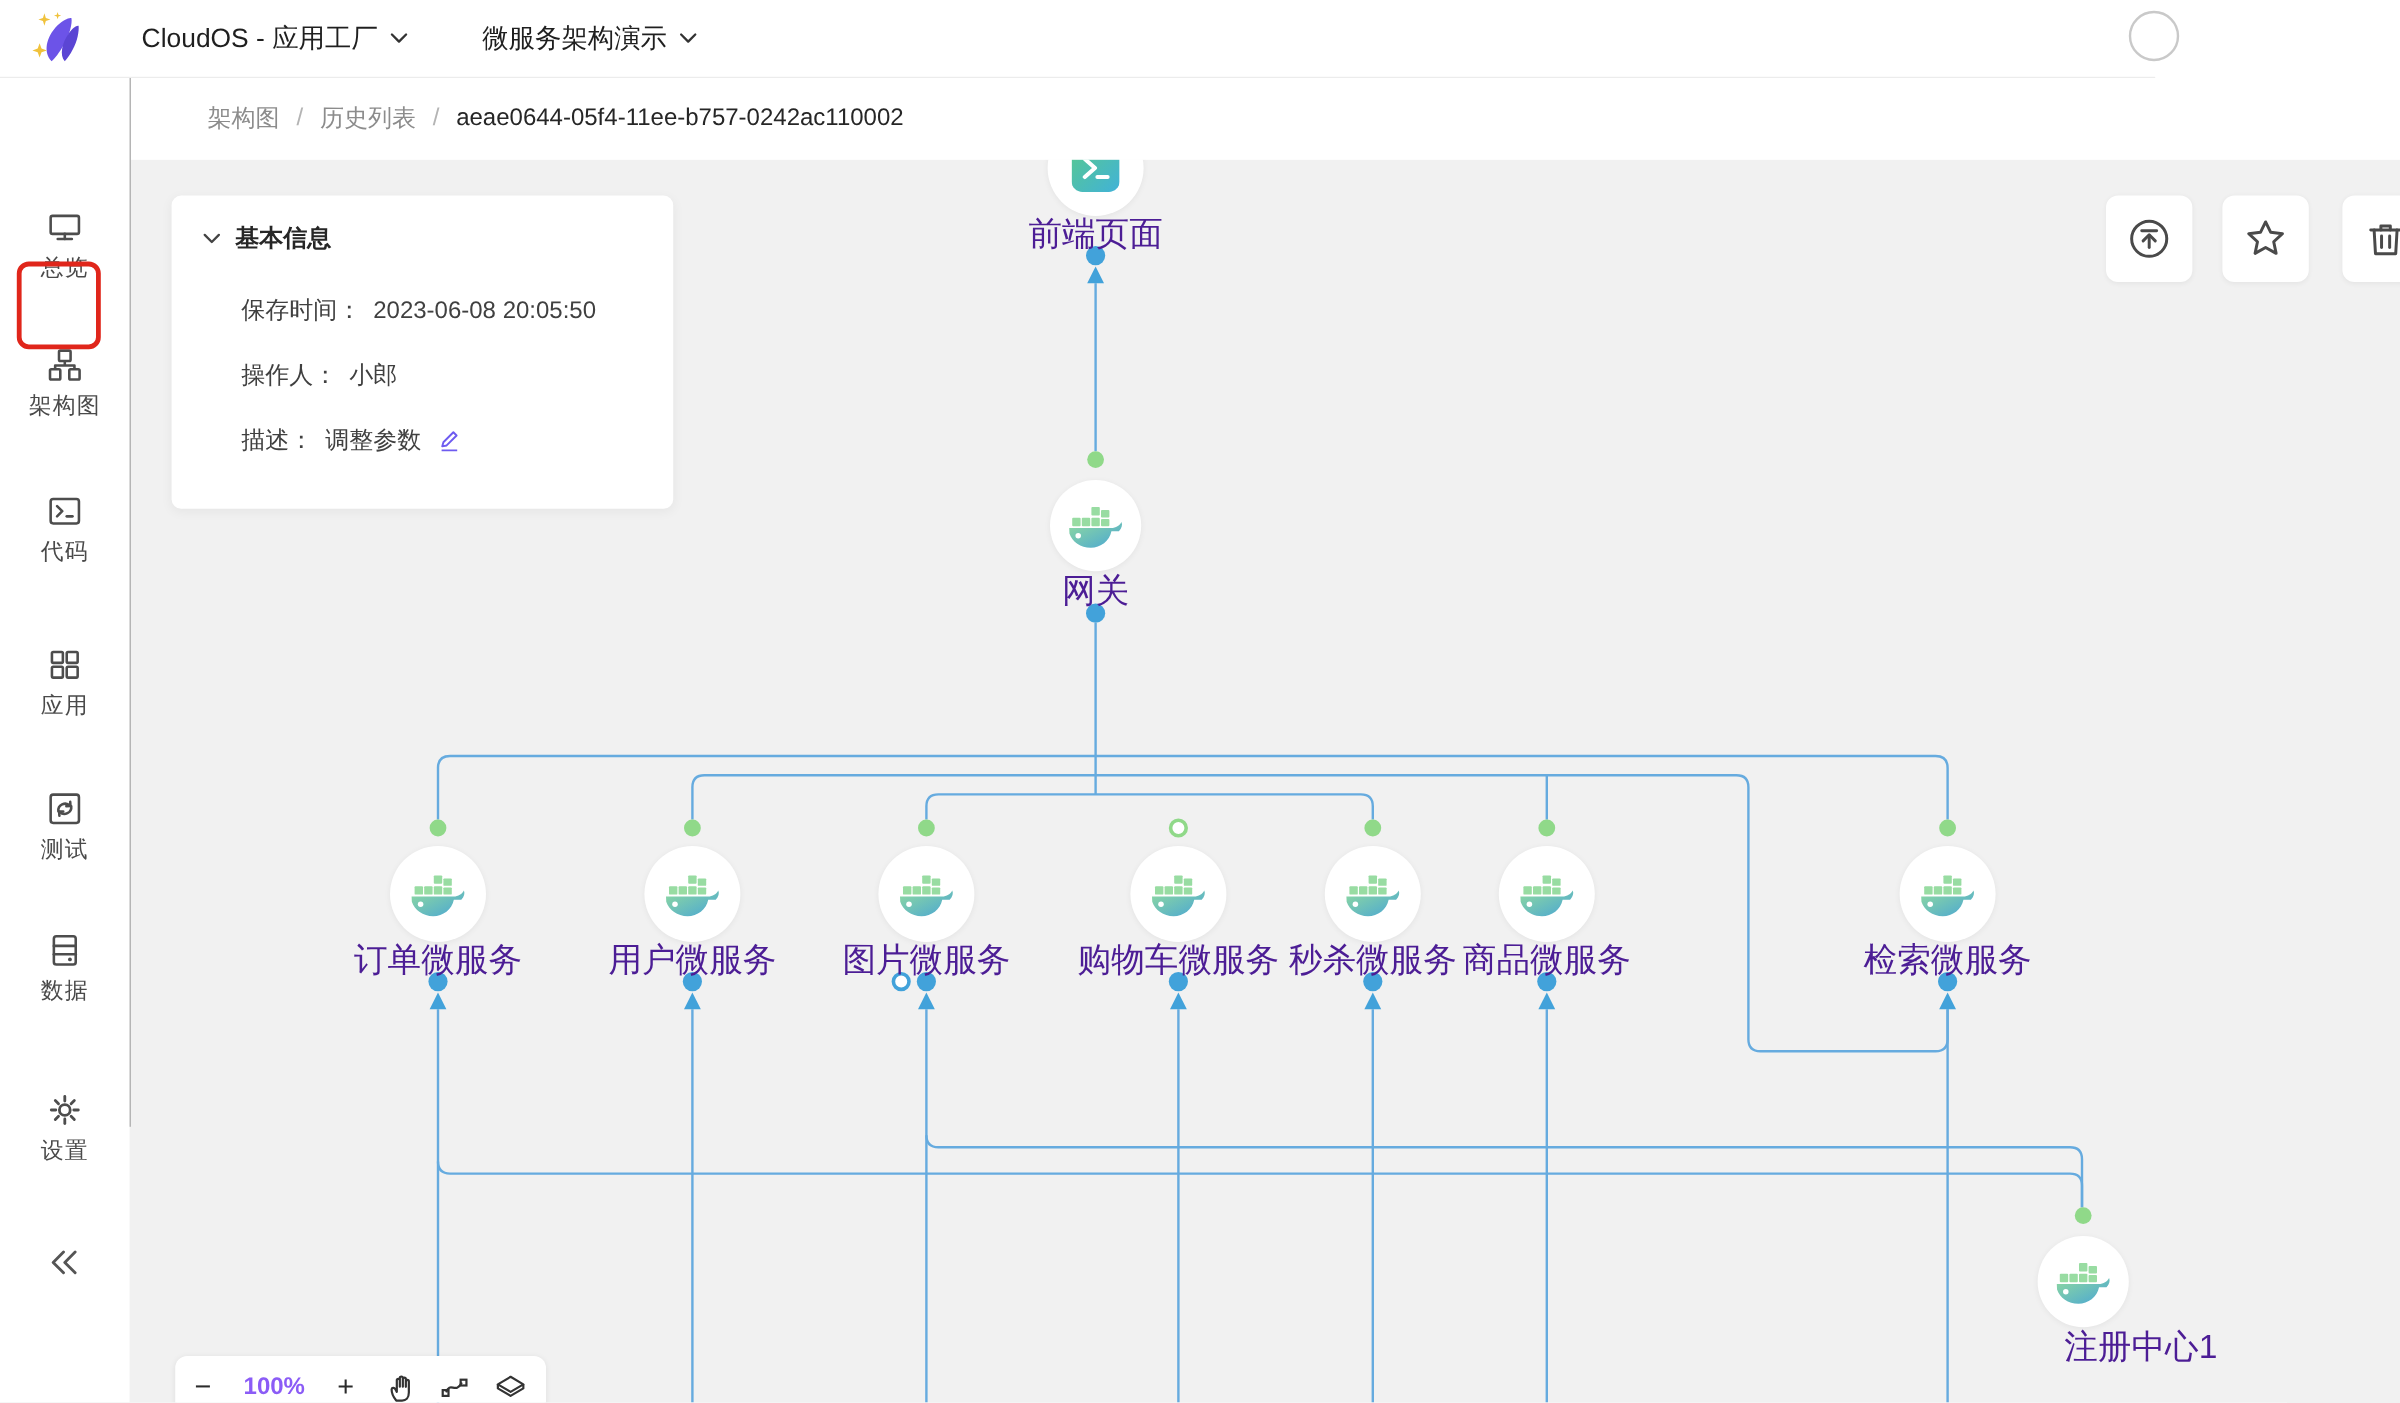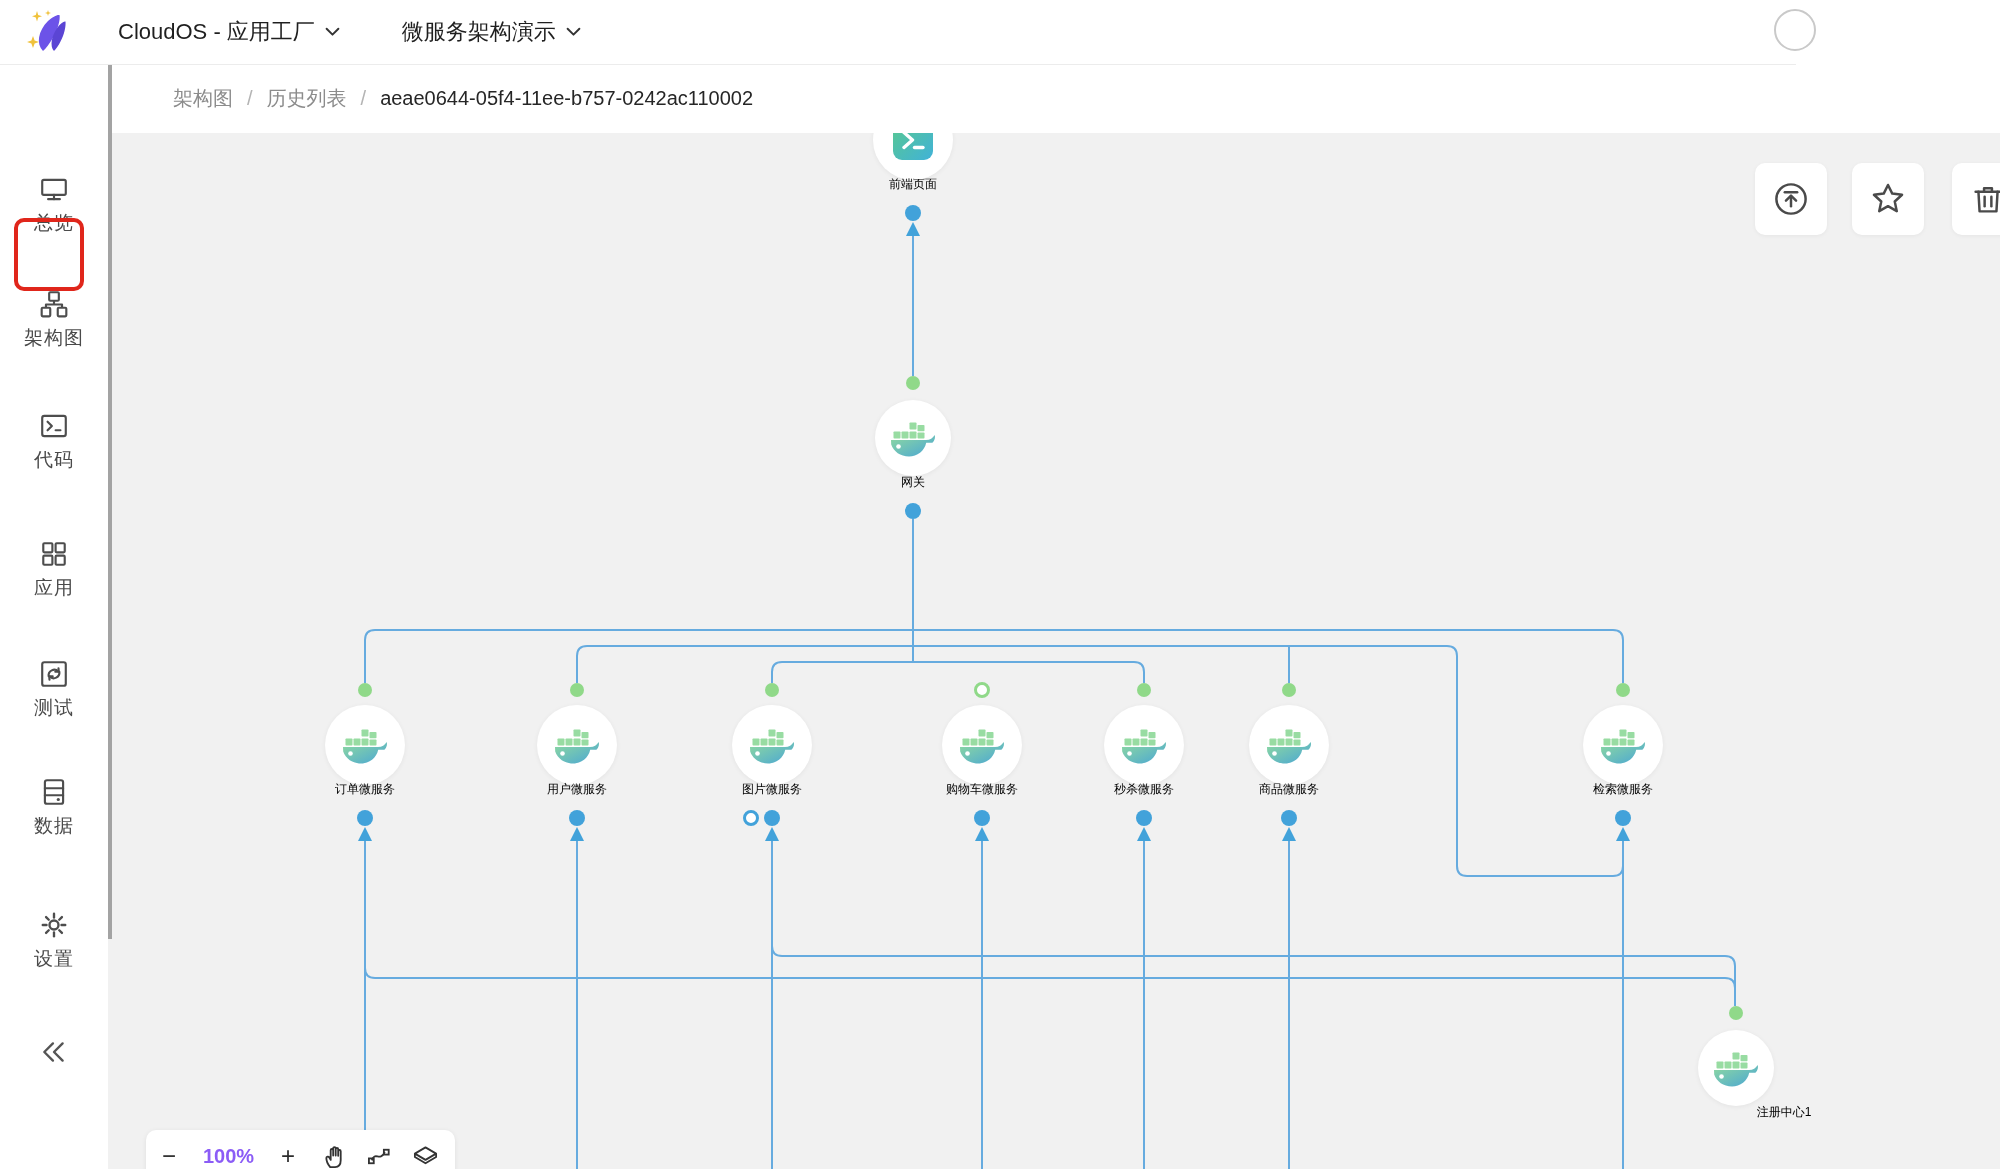--- a/index.html
+++ b/index.html
@@ -10,42 +10,42 @@
           border-bottom:1px solid #ececec;display:flex;align-items:center;z-index:30;}
   #logo{position:absolute;left:26px;top:9px;width:46px;height:46px;}
   .tb-title{font-size:22px;color:#1f1f1f;display:flex;align-items:center;gap:10px;cursor:pointer;}
   #app-title{margin-left:118px;}
   #project-title{margin-left:62px;}
   .chev{width:15px;height:10px;color:#333;}
   #avatar{position:absolute;right:-20px;top:9px;width:42px;height:42px;border-radius:50%;
           background:#fff;border:2px solid #c9c9c9;box-sizing:border-box;}
   
   #sidebar{position:absolute;left:0;top:64px;width:108px;height:875px;background:#fff;
-           border-right:4px solid #a3a3a3;z-index:25;}
+           border-right:1px solid #a3a3a3;z-index:25;}
   .side-item{position:absolute;left:0;width:108px;display:flex;flex-direction:column;
              align-items:center;gap:6px;cursor:pointer;}
   .side-item svg{width:30px;height:30px;color:#4d4d4d;}
   .slabel{font-size:19px;color:#4a4a4a;letter-spacing:1px;}
   #collapse-btn{position:absolute;left:0;top:975px;width:108px;display:flex;justify-content:center;cursor:pointer;}
   #collapse-btn svg{width:28px;height:26px;color:#555;}
   #highlight-box{position:absolute;left:14px;top:218px;width:70px;height:73px;border:4px solid var(--red);
                  border-radius:10px;box-sizing:border-box;pointer-events:none;z-index:40;}
   
   #crumbbar{position:absolute;left:109px;top:64px;width:1891px;height:69px;background:#fff;
             display:flex;align-items:center;z-index:20;}
   #breadcrumb{margin-left:64px;font-size:20px;display:flex;align-items:center;gap:14px;}
   .bc-item{color:#8c8c8c;cursor:pointer;}
   .bc-item.last{color:#262626;cursor:default;}
   .bc-sep{color:#b4b4b4;}
   
   #canvas{position:absolute;left:108px;top:133px;width:1892px;height:1036px;background:#f1f1f1;overflow:hidden;}
   #edges{position:absolute;left:0;top:0;z-index:1;}
   .node-circle{position:absolute;border-radius:50%;background:#fff;z-index:5;
                box-shadow:0 1px 5px rgba(0,0,0,.06);display:flex;align-items:center;justify-content:center;}
-  .node-label{position:absolute;transform:translateX(-50%);font-size:12px;color:#000000;
+  .node-label{position:absolute;transform:translateX(-50%);font-size:28px;color:#4c1d95;
               white-space:nowrap;z-index:6;}
   
   #info-card{position:absolute;left:35px;top:30px;width:418px;height:261px;background:#fff;
              border-radius:8px;box-shadow:0 2px 10px rgba(0,0,0,.05);z-index:10;}
   #card-header{position:absolute;left:26px;top:22px;display:flex;align-items:center;gap:12px;}
   #card-header svg{width:15px;height:10px;color:#444;cursor:pointer;}
   #card-title{font-size:20px;font-weight:bold;color:#262626;}
   .card-row{position:absolute;left:58px;font-size:20px;color:#404040;display:flex;align-items:center;gap:8px;}
   .card-row .edit{width:19px;height:21px;color:var(--purple);cursor:pointer;margin-left:6px;}
   
@@ -396,20 +396,42 @@
         </div>
         <div class="node-label" style="left: 1515px; top: 648px;">检索微服务</div>
         <div class="node-circle" style="left: 1590px; top: 897px; width: 76px; height: 76px;">
           <svg width="48" height="40">
             <use href="#sym-docker"></use>
           </svg>
         </div>
         <div class="node-label" style="left: 1628px; top: 971px; margin-left: 48px;">注册中心1</div>
       </div>
 
+    <div id="info-card">
+      <div id="card-header">
+        <svg>
+            <use href="#sym-chevron-down-icon"></use>
+          </svg>
+        <span id="card-title">基本信息</span>
+      </div>
+      <div id="card-rows">
+          <div class="card-row" style="top: 82px;">
+            <span>保存时间： 2023-06-08 20:05:50</span>
+          </div>
+          <div class="card-row" style="top: 136px;">
+            <span>操作人： 小郎</span>
+          </div>
+          <div class="card-row" style="top: 190px;">
+            <span>描述： 调整参数</span>
+            <svg class="edit">
+              <use href="#sym-pencil-icon"></use>
+            </svg>
+          </div>
+        </div>
+    </div>
 
     <div id="actions">
         <div class="act-btn" style="left: 1647px;">
           <svg>
             <use href="#sym-publish-icon"></use>
           </svg>
         </div>
         <div class="act-btn" style="left: 1744px;">
           <svg>
             <use href="#sym-star-icon"></use>

